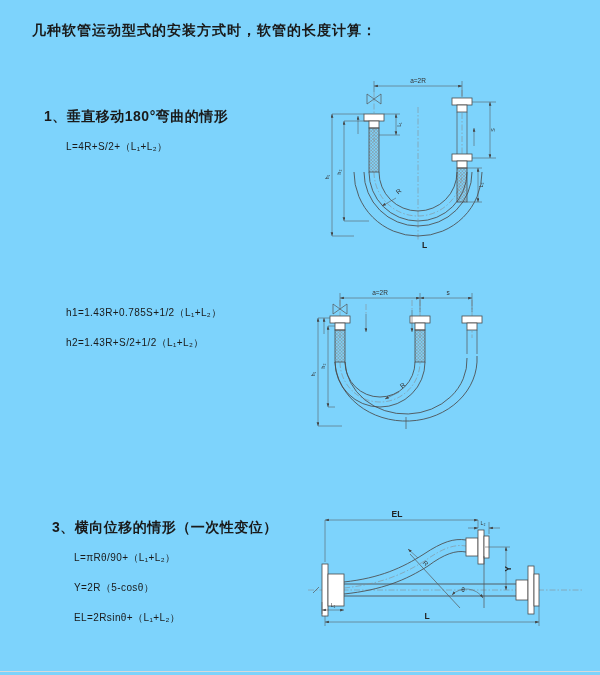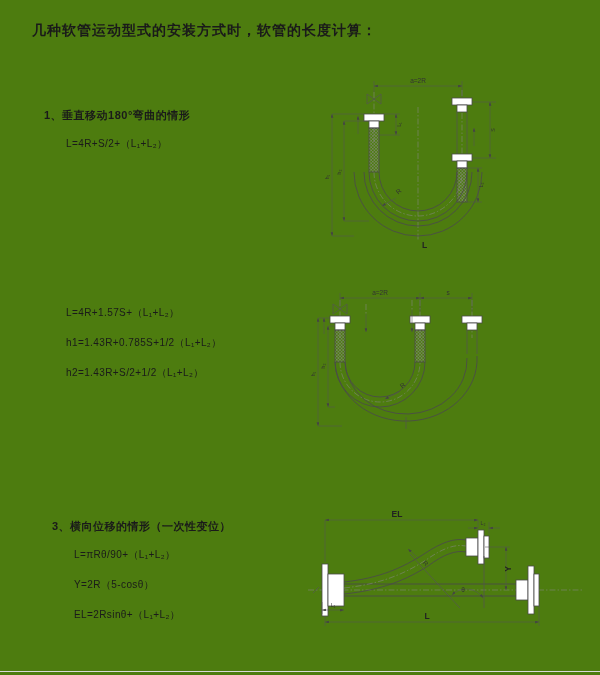--- a/index.html
+++ b/index.html
@@ -1,30 +1,30 @@
 <!DOCTYPE html>
 <html><head>
 <meta charset="utf-8">
 <style>
   html,body{margin:0;padding:0;background:#ffffff;}
   .page{
     position:relative;
     width:600px;height:675px;
-    background:#4d7c0f;
+    background:#7dd3fc;
     font-family:"Liberation Sans","DejaVu Sans",sans-serif;
     color:#1a1a1a;
     overflow:hidden;
   }
   .doc-title{
     position:absolute;left:32px;top:22px;
     font-size:14px;font-weight:bold;letter-spacing:1px;
   }
   .section-text{position:absolute;}
   .section-heading{
-    font-size:11px;font-weight:bold;letter-spacing:0.5px;margin:0 0 6px 0;
+    font-size:14px;font-weight:bold;letter-spacing:0.5px;margin:0 0 6px 0;
   }
   .formula{
     margin-left:22px;font-size:10px;font-weight:400;
     letter-spacing:0.4px;line-height:30px;white-space:nowrap;
   }
   .diagram{position:absolute;}
   svg text{
     fill:#333;font-family:"Liberation Sans","DejaVu Sans",sans-serif;
     font-size:6px;
   }
@@ -113,21 +113,20 @@
       <line class="dim" x1="162" y1="74" x2="162" y2="56" marker-end="url(#arr)"></line>
 
       <text class="med" x="88" y="121" text-anchor="middle" transform="rotate(-40 88 121)">R</text>
       <line class="dim" x1="84" y1="126" x2="70" y2="134" marker-end="url(#arr)"></line>
 
       <text class="big" x="110" y="176">L</text>
     </svg>
   </div>
 
   <div class="section-text" style="left:44px;top:298px;">
-    <div class="formula">L=4R+1.57S+（L₁+L₂）</div>
     <div class="formula">h1=1.43R+0.785S+1/2（L₁+L₂）</div>
     <div class="formula">h2=1.43R+S/2+1/2（L₁+L₂）</div>
   </div>
 
   <div class="diagram" style="left:308px;top:286px;">
     <svg width="232" height="156" viewBox="0 0 232 156">
 
       <path class="cl" d="M32,14 V52 M112,14 V52 M164,14 V52"></path>
       <path class="cl" d="M32,76 A40,40 0 0 0 112,76"></path>
 

